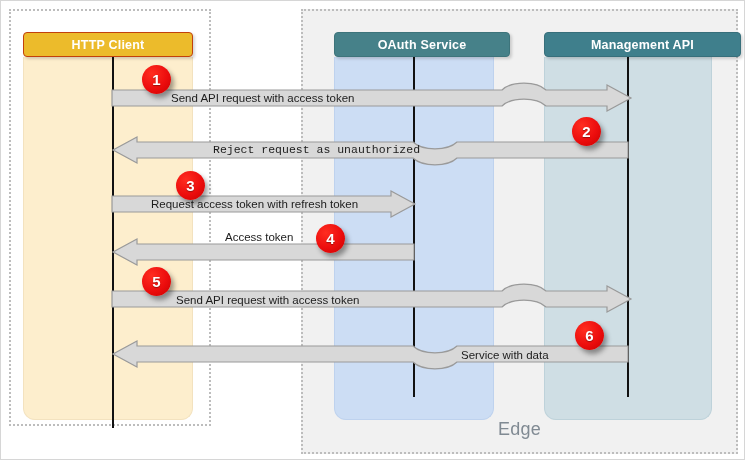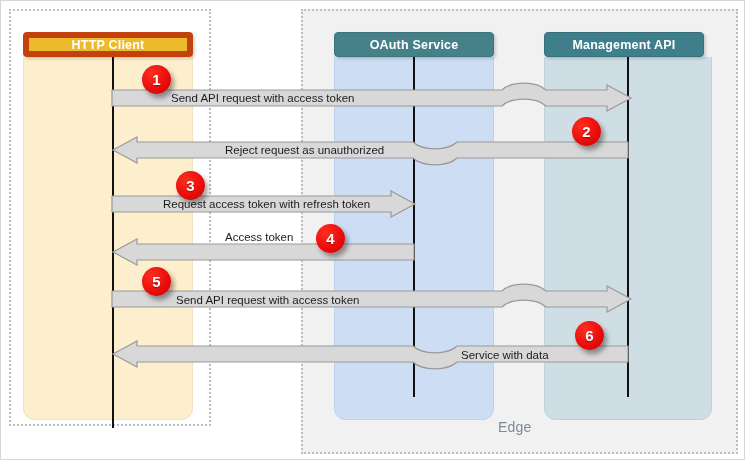--- a/index.html
+++ b/index.html
@@ -27,21 +27,21 @@
   .group-client {
     left: 8px;  top: 8px;  width: 202px; height: 417px;
     background: #ffffff;
   }
   .group-edge {
     left: 300px; top: 8px; width: 437px; height: 445px;
     background: #f1f1f1;
   }
   .group-label {
     position: absolute;
-    font-size: 14px;
+    font-size: 18px;
     color: #808a93;
     letter-spacing: .2px;
   }
   .edge-label { left: 497px; top: 418px; }
 
   
   .participant { position: absolute; }
   .p-head {
     position: absolute;
     left: 0; top: 0;
@@ -66,29 +66,29 @@
     z-index: 1;
   }
   .p-line {
     position: absolute;
     width: 2px;
     background: #111111;
     z-index: 4;
   }
 
   
-  #pc-head  { width: 170px; background: #ecbb2b; border: 6px solid #c2410c; }
+  #pc-head  { width: 170px; background: #ecbb2b; border: 1px solid #c2410c; }
   #pc-body  { width: 170px; background: #fdeecd; border: 1px solid #f3e2bf; border-top: none; }
 
   
-  #po-head  { width: 160px; background: #468189; border: 1px solid #3d747b; }
+  #po-head  { width: 176px; background: #468189; border: 1px solid #3d747b; }
   #po-body  { width: 160px; background: #ccddf4; border: 1px solid #bed2ee; border-top: none; }
 
   
-  #pm-head  { width: 160px; background: #3f7f8c; border: 1px solid #376f7b; }
+  #pm-head  { width: 197px; background: #3f7f8c; border: 1px solid #376f7b; }
   #pm-body  { width: 168px; background: #cfdee4; border: 1px solid #bed2da; border-top: none; }
 
   
   .msg { position: absolute; height: 26px; z-index: 5; }
   .msg svg { display: block; overflow: visible; }
   .msg-label {
     position: absolute;
     top: 4px;
     height: 21px;
     line-height: 18px;
@@ -156,29 +156,29 @@
   </div>
   <div class="msg-label" style="left:170px; top:88px;">Send API request with access token</div>
   <div class="badge" style="left:141px; top:64px;">1</div>
 
   <div class="msg" style="left:111px; top:136px; width:516px;">
     <svg width="516" height="36" viewBox="0 0 516 36">
       <path d="M516,5 L345,5 A25,13 0 0 1 301,5 L25,5 L25,0 L1,13 L25,26 L25,21 L301,21
                A25,13 0 0 0 345,21 L516,21 Z" fill="#d8d8d8" stroke="#9a9a9a" stroke-width="1.2" stroke-linejoin="miter"></path>
     </svg>
   </div>
-  <div class="msg-label" style="left:224px; top:140px;">Reject request as unauthorized</div>
+  <div class="msg-label" style="left:212px; top:140px;font-family:Liberation Mono, monospace;">Reject request as unauthorized</div>
   <div class="badge" style="left:571px; top:116px;">2</div>
 
   <div class="msg" style="left:111px; top:190px; width:304px;">
     <svg width="304" height="36" viewBox="0 0 304 36">
       <path d="M0,5 L279,5 L279,0 L303,13 L279,26 L279,21 L0,21 Z" fill="#d8d8d8" stroke="#9a9a9a" stroke-width="1.2" stroke-linejoin="miter"></path>
     </svg>
   </div>
-  <div class="msg-label" style="left:150px; top:194px;margin-left:12px;">Request access token with refresh token</div>
+  <div class="msg-label" style="left:150px; top:194px;">Request access token with refresh token</div>
   <div class="badge" style="left:175px; top:170px;">3</div>
 
   <div class="msg" style="left:111px; top:238px; width:302px;">
     <svg width="302" height="36" viewBox="0 0 302 36">
       <path d="M302,5 L25,5 L25,0 L1,13 L25,26 L25,21 L302,21 Z" fill="#d8d8d8" stroke="#9a9a9a" stroke-width="1.2" stroke-linejoin="miter"></path>
     </svg>
   </div>
   <div class="msg-label" style="left:224px; top:227px;">Access token</div>
   <div class="badge" style="left:315px; top:223px;">4</div>
 

